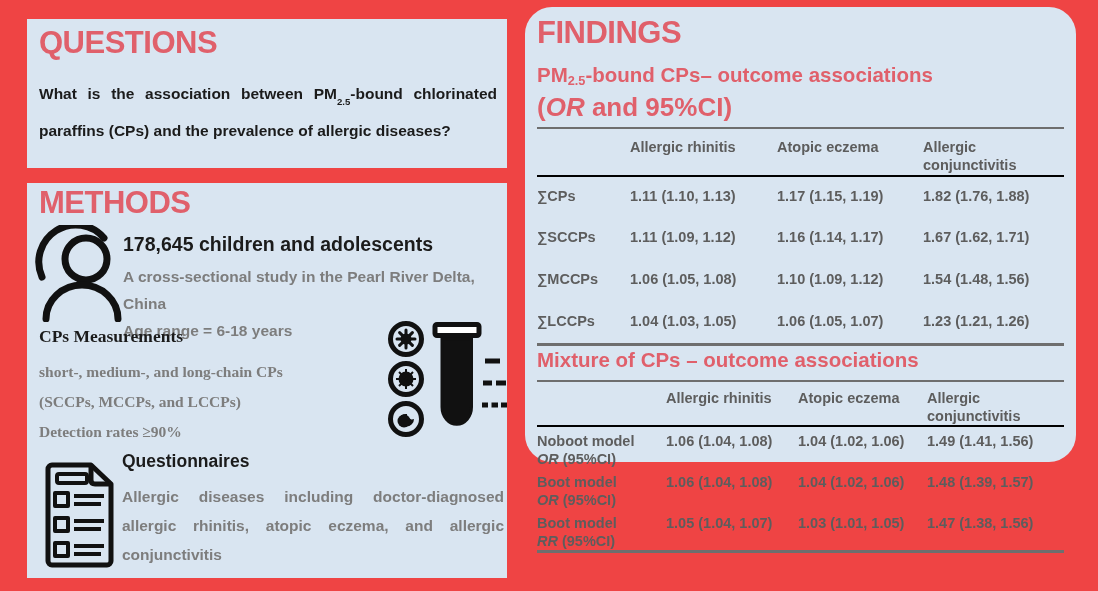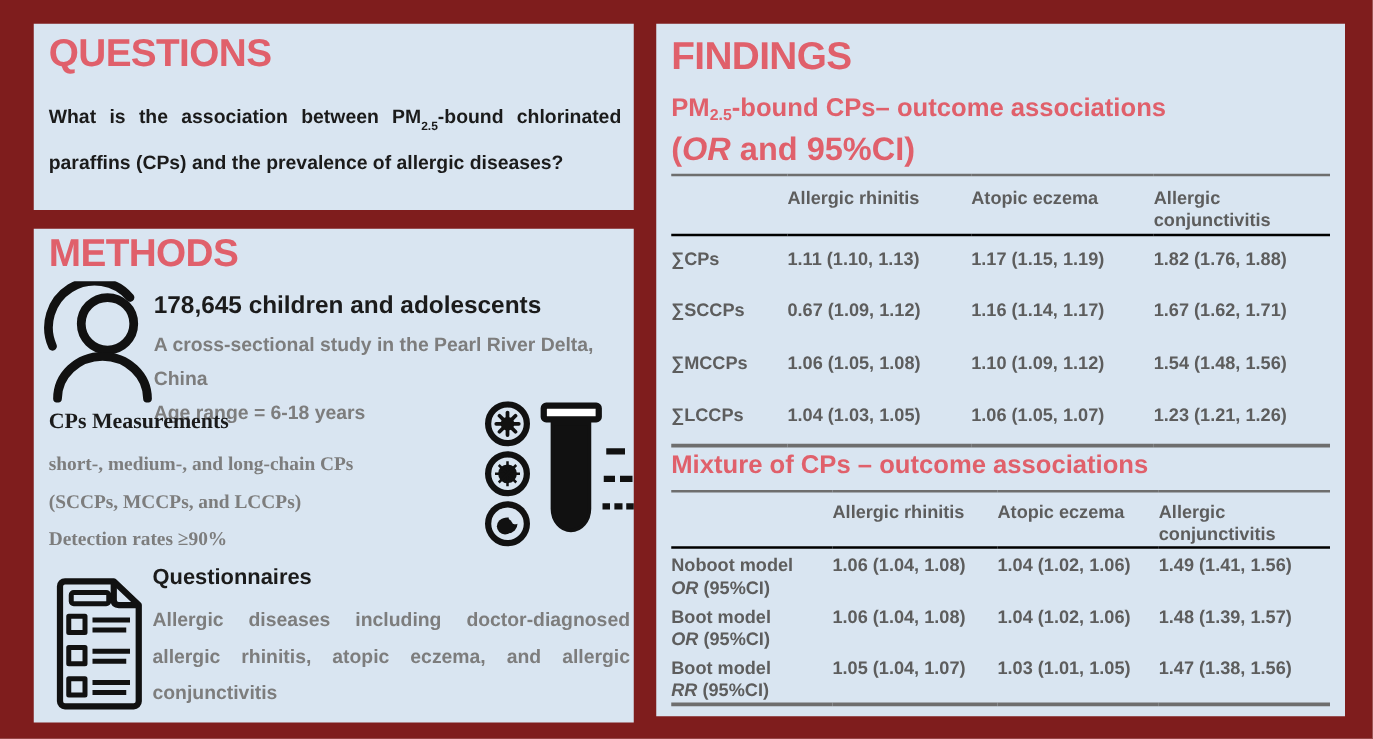--- a/index.html
+++ b/index.html
@@ -1,24 +1,24 @@
 <!DOCTYPE html>
 <html><head>
 <meta charset="utf-8">
 <style>
   * { margin: 0; padding: 0; box-sizing: border-box; }
   body { background: #ffffff; font-family: "Liberation Sans", sans-serif; }
   .canvas {
     position: relative; width: 1098px; height: 591px;
-    background: #7f1d1d; overflow: hidden; font-weight: 700;
+    background: #ef4444; overflow: hidden; font-weight: 700;
   }
   .panel { position: absolute; background: #d9e5f1; }
   .panel-questions { left: 27px; top: 19px;  width: 480px; height: 149px; }
   .panel-methods   { left: 27px; top: 183px; width: 480px; height: 395px; padding-left: 47px; }
-  .panel-findings  { left: 525px; top: 19px; width: 551px; height: 554px; }
+  .panel-findings  { left: 525px; top: 7px; width: 551px; height: 455px; border-radius: 27px; }
 
   .big-title {
     position: absolute; color: #e0606b; font-size: 31px; font-weight: 700;
     letter-spacing: -0.5px;
   }
   .q-title { left: 12px; top: 6px; }
   .m-title { left: 12px; top: 2px; }
   .f-title { left: 12px; top: 8px; }
 
   .q-body {
@@ -187,21 +187,21 @@
       </thead>
       <tbody>
         <tr>
           <th>∑CPs</th>
           <td>1.11 (1.10, 1.13)</td>
           <td>1.17 (1.15, 1.19)</td>
           <td>1.82 (1.76, 1.88)</td>
         </tr>
         <tr>
           <th>∑SCCPs</th>
-          <td>0.67 (1.09, 1.12)</td>
+          <td>1.11 (1.09, 1.12)</td>
           <td>1.16 (1.14, 1.17)</td>
           <td>1.67 (1.62, 1.71)</td>
         </tr>
         <tr>
           <th>∑MCCPs</th>
           <td>1.06 (1.05, 1.08)</td>
           <td>1.10 (1.09, 1.12)</td>
           <td>1.54 (1.48, 1.56)</td>
         </tr>
         <tr>

